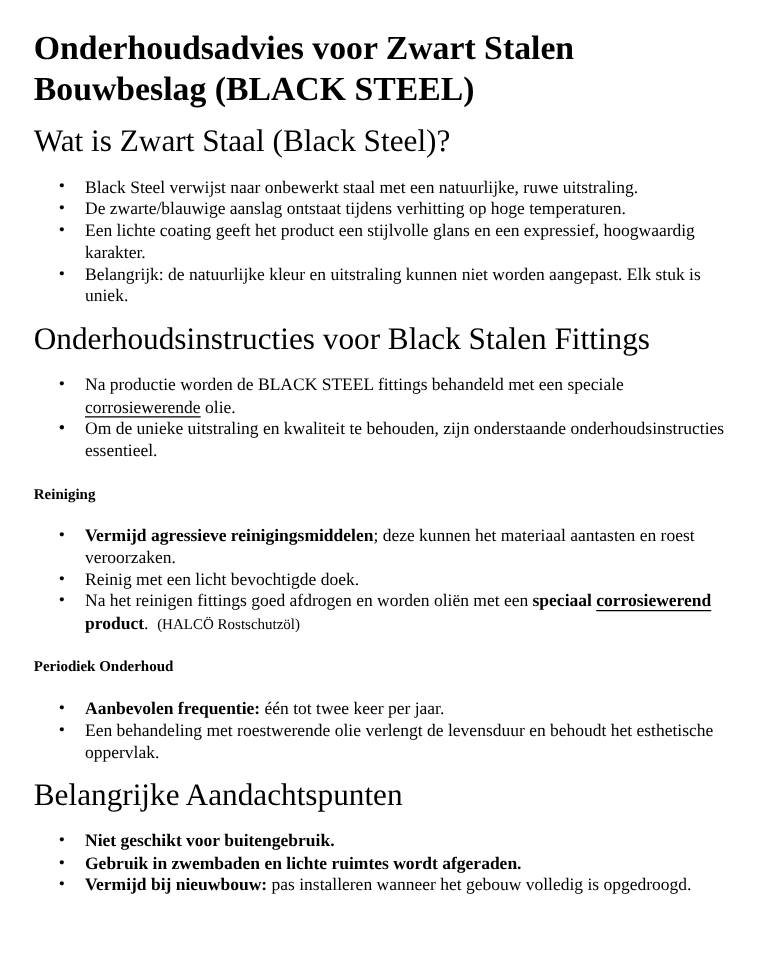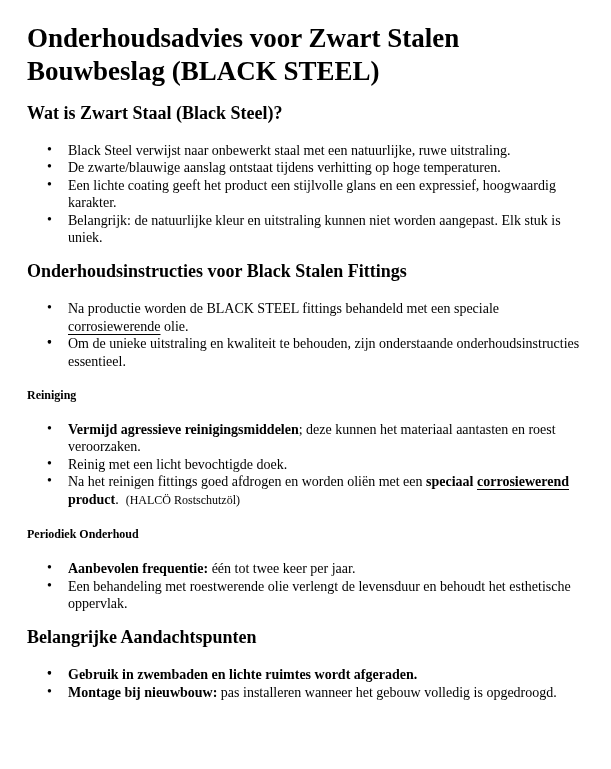--- a/index.html
+++ b/index.html
@@ -21,23 +21,23 @@
     padding: 20px 26px 0 27px;
   }
   h1.doc-title {
     font-size: 27px;
     line-height: 33px;
     font-weight: bold;
     margin: 2px 0 0 0;
     letter-spacing: 0;
   }
   .h2 {
-    font-size: 18px;
+    font-size: 25px;
     line-height: 25px;
-    font-weight: bold;
+    font-weight: normal;
     margin: 13px 0 0 0;
   }
   .h3 {
     font-size: 12px;
     line-height: 19px;
     font-weight: bold;
     margin: 16px 0 0 0;
   }
   ul.bullets {
     list-style: none;
@@ -96,18 +96,18 @@
         <li><span class="marker">•</span><span>Reinig met een licht bevochtigde doek.</span></li>
         <li><span class="marker">•</span><span>Na het reinigen fittings goed afdrogen en worden oliën met een </span><span class="b">speciaal </span><span class="b sq">corrosiewerend</span><span class="b"> product</span><span>.</span><span class="note">(HALCÖ Rostschutzöl)</span></li>
       </ul>
       <div class="h3">Periodiek Onderhoud</div>
       <ul class="bullets">
         <li><span class="marker">•</span><span class="b">Aanbevolen frequentie:</span><span> één tot twee keer per jaar.</span></li>
         <li><span class="marker">•</span><span>Een behandeling met roestwerende olie verlengt de levensduur en behoudt het esthetische oppervlak.</span></li>
       </ul>
       <div class="h2">Belangrijke Aandachtspunten</div>
       <ul class="bullets">
-        <li><span class="marker">•</span></li>
+        <li><span class="marker">•</span><span class="b">Niet geschikt voor buitengebruik.</span></li>
         <li><span class="marker">•</span><span class="b">Gebruik in zwembaden en lichte ruimtes wordt afgeraden.</span></li>
-        <li><span class="marker">•</span><span class="b">Montage bij nieuwbouw:</span><span> pas installeren wanneer het gebouw volledig is opgedroogd.</span></li>
+        <li><span class="marker">•</span><span class="b">Vermijd bij nieuwbouw:</span><span> pas installeren wanneer het gebouw volledig is opgedroogd.</span></li>
       </ul>
     </main>
 </div>
 
 </body></html>

